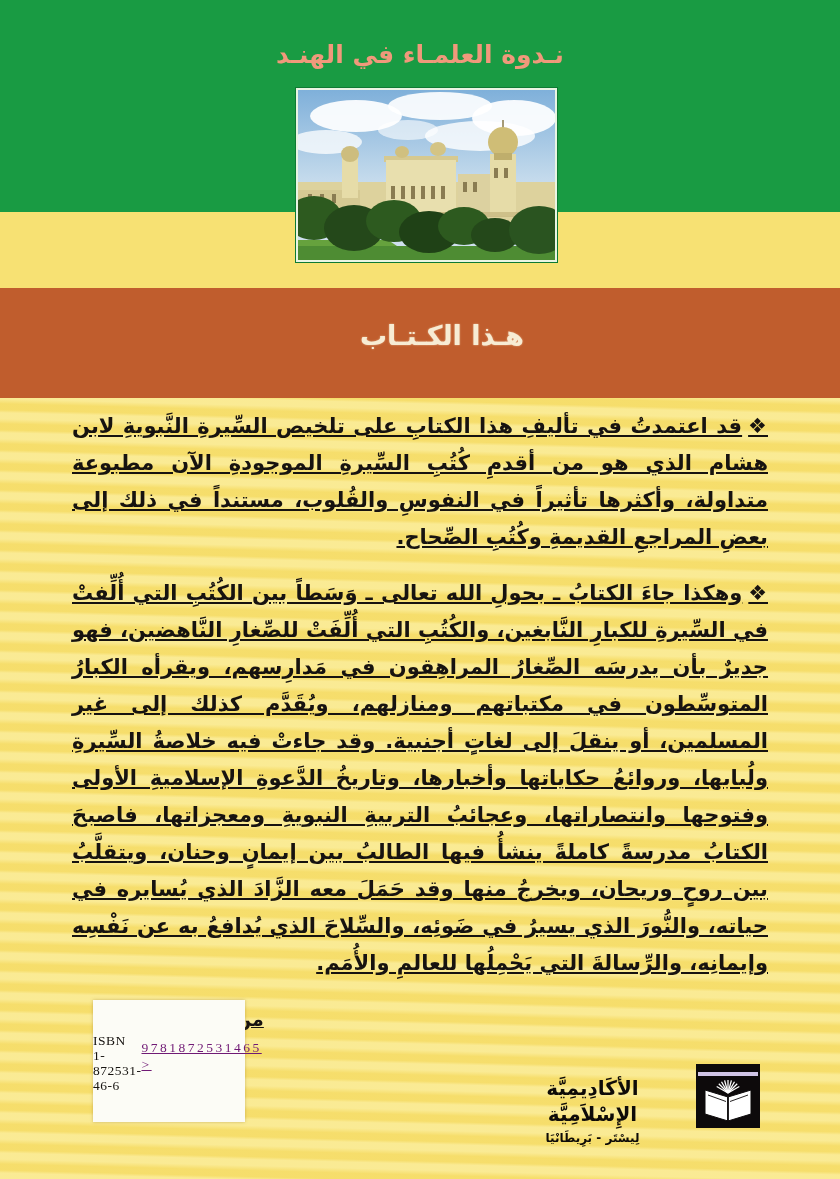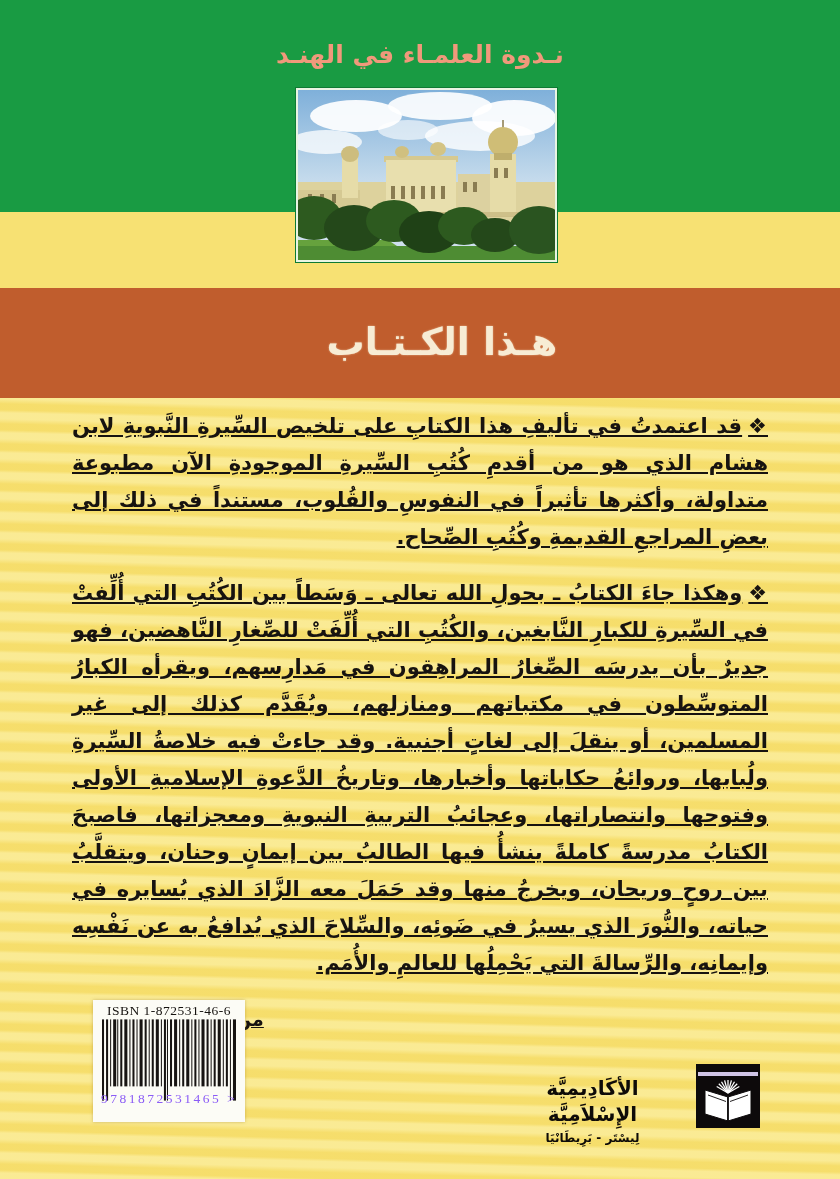--- a/index.html
+++ b/index.html
@@ -14,21 +14,21 @@
     font-size:25px;font-weight:700;color:#f0997b;letter-spacing:1px;direction:rtl;
   }
   .photo-frame{
     position:absolute;left:296px;top:88px;width:257px;height:170px;
     border:2px solid #e9f5e3;box-shadow:0 0 0 1px #0e7a33;background:#cfe0ee;
   }
   .photo-frame svg{display:block;width:100%;height:100%;}
   
   .orange-band{position:absolute;top:288px;left:0;width:840px;height:110px;background:#c05d2d;}
   .section-title{
-    margin:0;padding-top:32px;text-align:center;font-size:38px;font-weight:700;
+    margin:0;padding-top:32px;text-align:center;font-size:27px;font-weight:700;
     color:#f7ecd4;letter-spacing:4px;direction:rtl;text-shadow:0 0 2px rgba(255,240,210,.6);padding-left:44px;
   }
   
   .yellow-section{
     position:absolute;top:398px;left:0;width:840px;height:781px;
     background:
       repeating-linear-gradient(1.5deg,
         rgba(255,249,198,0.40) 0 6px,
         rgba(243,213,88,0.28) 9px 15px,
         rgba(255,249,198,0.40) 20px),
@@ -46,31 +46,31 @@
   }
   .watermark{
     position:absolute;top:552px;left:0;width:840px;text-align:center;white-space:nowrap;
     font-size:52px;font-weight:400;letter-spacing:24px;color:rgba(255,252,236,0.62);
     z-index:6;pointer-events:none;
   }
   
   .barcode-box{
     position:absolute;left:93px;top:1000px;width:152px;height:122px;
     background:#fcfcf6;box-sizing:border-box;padding-top:3px;
-    display:flex;flex-direction:column;align-items:center;z-index:3;
+    display:flex;flex-direction:row;align-items:center;z-index:3;
     box-shadow:0 0 3px rgba(120,90,20,.35);
   }
   .isbn-label{
     font-family:"Liberation Serif",serif;font-size:13.5px;color:#15120f;
     letter-spacing:.5px;line-height:15px;
   }
   .barcode-svg{display:block;margin-top:1px;}
   .isbn-number{
-    font-family:"Liberation Serif",serif;font-size:13.5px;color:#8b5cf6;
-    letter-spacing:2.5px;line-height:17px;margin-top:-13px;
+    font-family:"Liberation Serif",serif;font-size:13.5px;color:#701a75;
+    letter-spacing:2.5px;line-height:17px;margin-top:-13px;text-decoration:underline;
   }
   
   .publisher{
     position:absolute;left:500px;top:1046px;width:260px;
     display:flex;align-items:center;justify-content:flex-end;gap:11px;z-index:3;
   }
   .pub-text{direction:rtl;text-align:center;color:#0e0b08;}
   .pub-name{font-size:20px;font-weight:700;line-height:26px;margin-top:29px;}
   .pub-loc{font-size:12px;font-weight:700;margin-top:4px;}
   .logo-square svg{display:block;}

